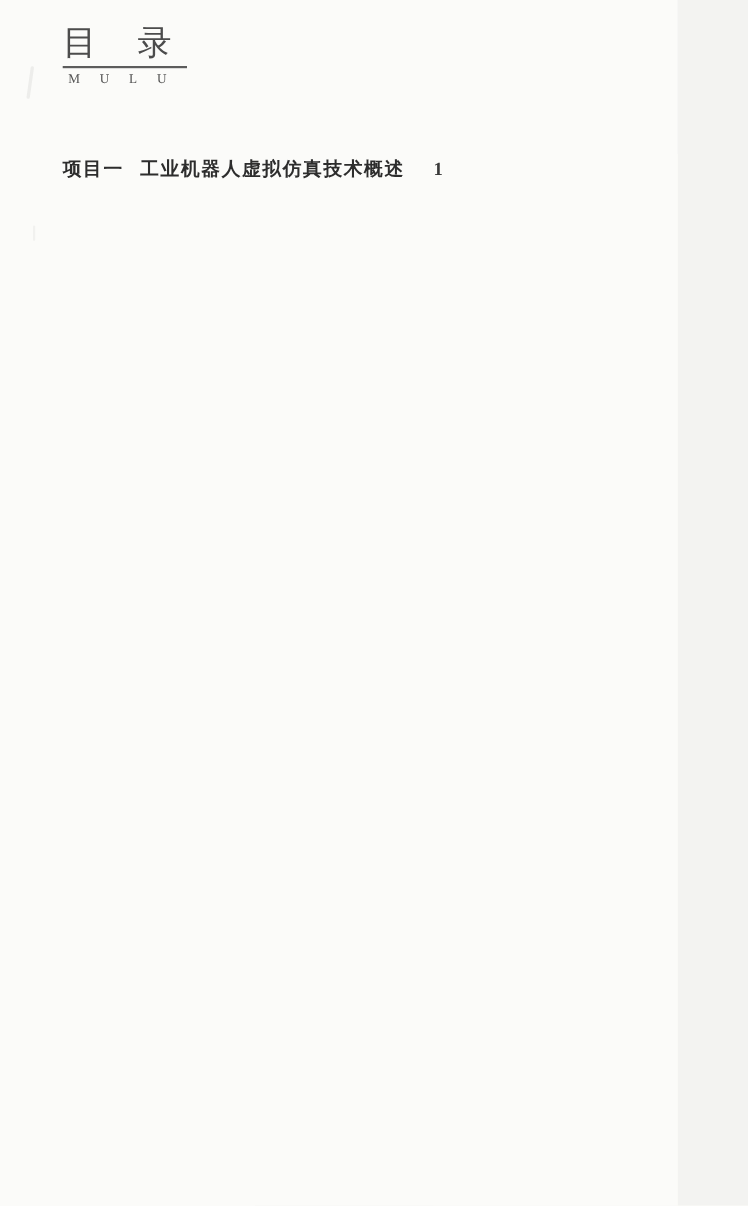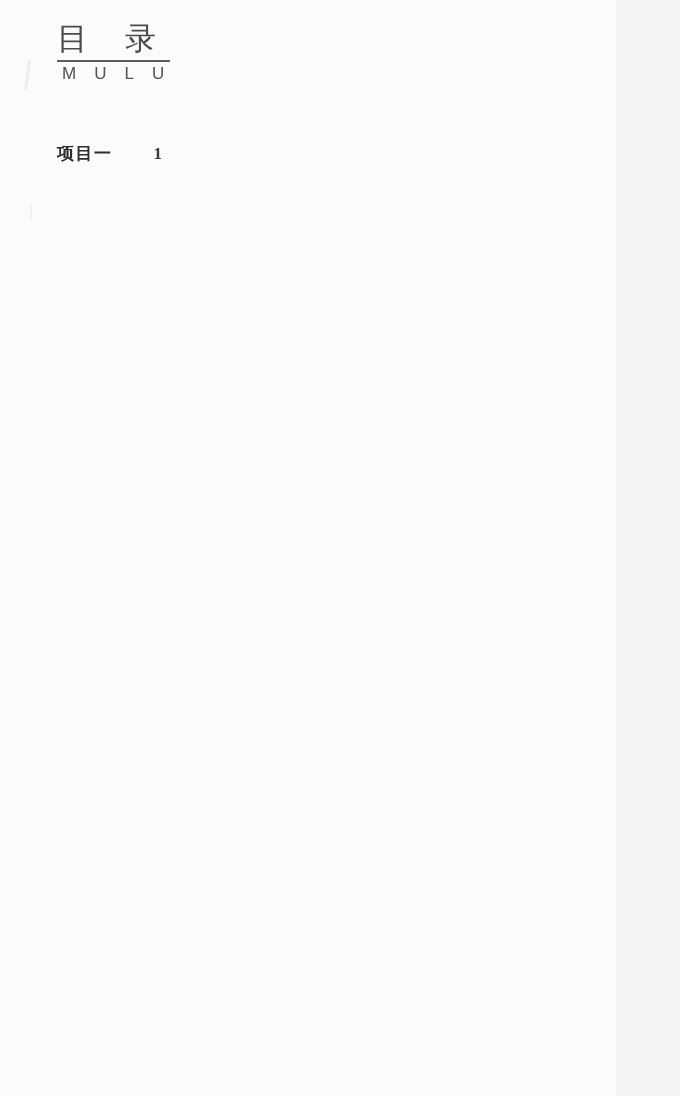--- a/index.html
+++ b/index.html
@@ -24,22 +24,22 @@
     color: #4c4c4c;
     line-height: 38px;
     white-space: nowrap;
   }
   .rule {
     width: 113px; height: 0;
     border-top: 2px solid #5c5c5c;
     margin-top: 2px;
   }
   .title-pinyin {
-    font-family: Liberation Sans, sans-serif;
-    font-size: 17px;
+    font-family: Liberation Serif, serif;
+    font-size: 12px;
     letter-spacing: 18px;
     color: #525252;
     margin-top: 2px;
     padding-left: 5px;
     white-space: nowrap;
   }
   
   .toc { position: absolute; left: 57px; top: 140px; width: 600px; }
   .section { margin-top: 15px; }
   section.section:first-of-type { margin-top: 0; }
@@ -78,19 +78,20 @@
     <div class="title-cn">目录</div>
     <div class="rule"></div>
     <div class="title-pinyin">MULU</div>
   </header>
 
   <main class="toc">
 
   <section class="section">
         <div class="row chapter">
           <span class="label">项目一</span>
+          <span class="title">工业机器人虚拟仿真技术概述</span>
           <span class="page">1</span>
         </div>
 
       </section>
     </main>
 
 </div>
 
 </body></html>

